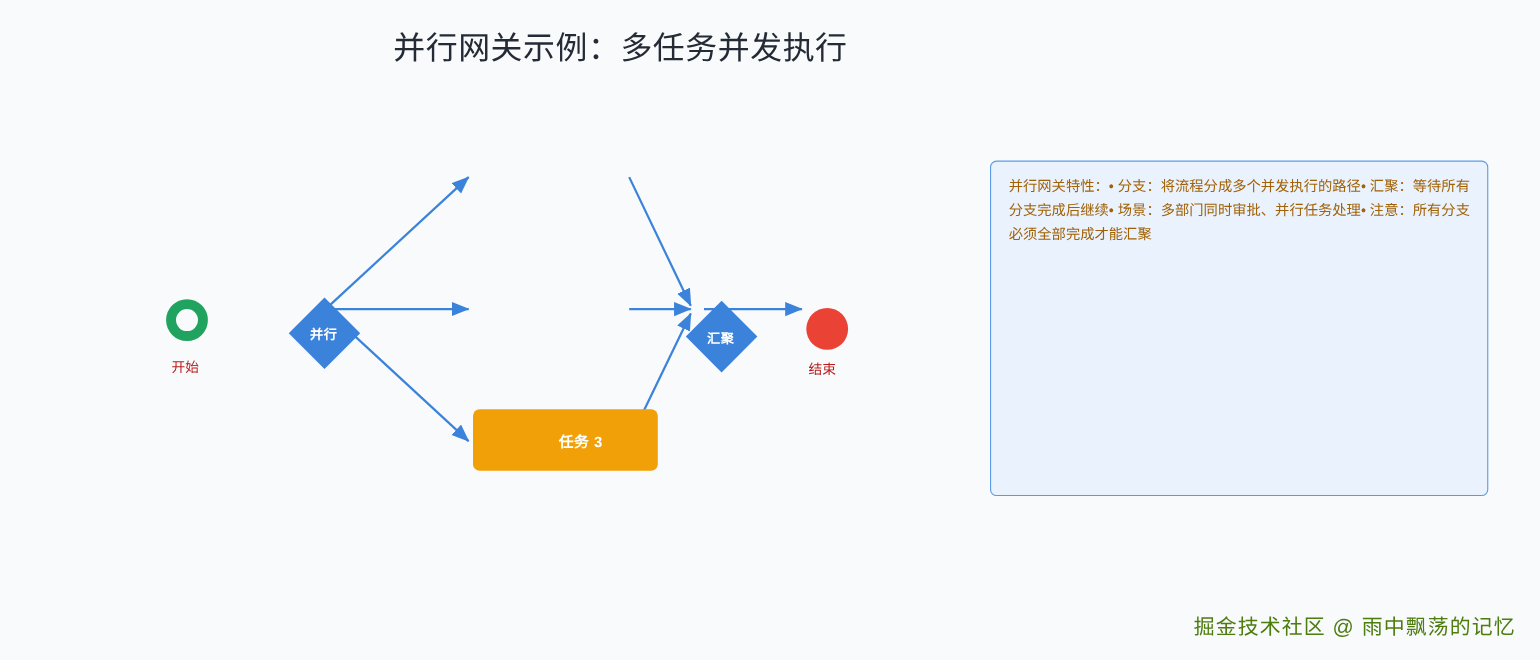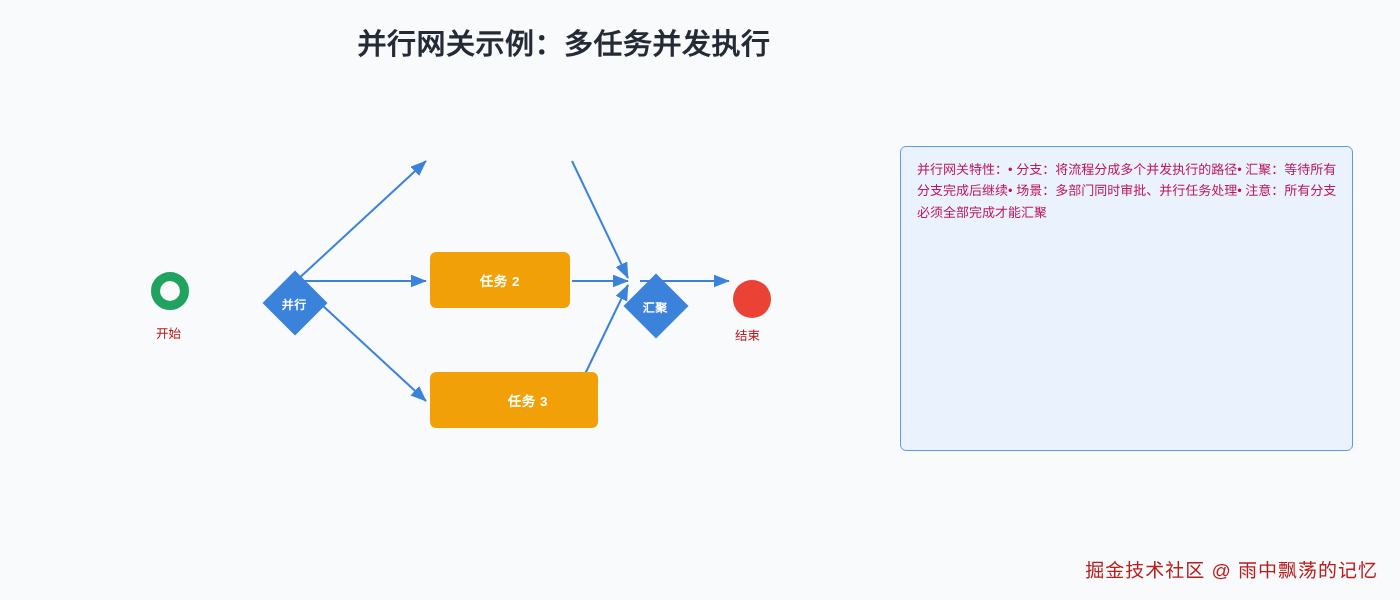--- a/index.html
+++ b/index.html
@@ -20,21 +20,21 @@
     width: 1400px;
     height: 600px;
   }
   .page-title {
     position: absolute;
     left: 0;
     top: 20px;
     width: 1128px;
     text-align: center;
     font-size: 29px;
-    font-weight: bold;
+    font-weight: normal;
     color: #252b36;
     letter-spacing: 0.5px;
   }
   
   #edges {
     position: absolute;
     left: 0;
     top: 0;
     width: 1400px;
     height: 600px;
@@ -116,32 +116,32 @@
     height: 305px;
     box-sizing: border-box;
     background: #eaf2fd;
     border: 1px solid #5a9ae8;
     border-radius: 6px;
     padding: 12px 15px 12px 16px;
   }
   .info-text {
     font-size: 13px;
     line-height: 1.65;
-    color: #be185d;
+    color: #a16207;
     white-space: pre-wrap;
     word-break: break-all;
   }
 
   
   .watermark {
     position: absolute;
     right: 22px;
     bottom: 18px;
     font-size: 19px;
-    color: #b91c1c;
+    color: #4d7c0f;
     white-space: nowrap;
     letter-spacing: 1px;
   }
 </style>
 </head>
 <body>
 
 <div id="canvas">
 
   <div class="page-title">并行网关示例：多任务并发执行</div>
@@ -169,21 +169,20 @@
   </svg>
 
   <div class="node start-ring"></div>
   <div class="node-caption caption-start">开始</div>
 
   <div class="node gateway gw-fork">
     <span class="gw-label">并行</span>
   </div>
 
 
-  <div class="node task-box task-2">任务 2</div>
 
   <div class="node task-box task-3">任务 3</div>
 
   <div class="node gateway gw-join">
     <span class="gw-label">汇聚</span>
   </div>
 
   <div class="node end-dot"></div>
   <div class="node-caption caption-end">结束</div>
 

